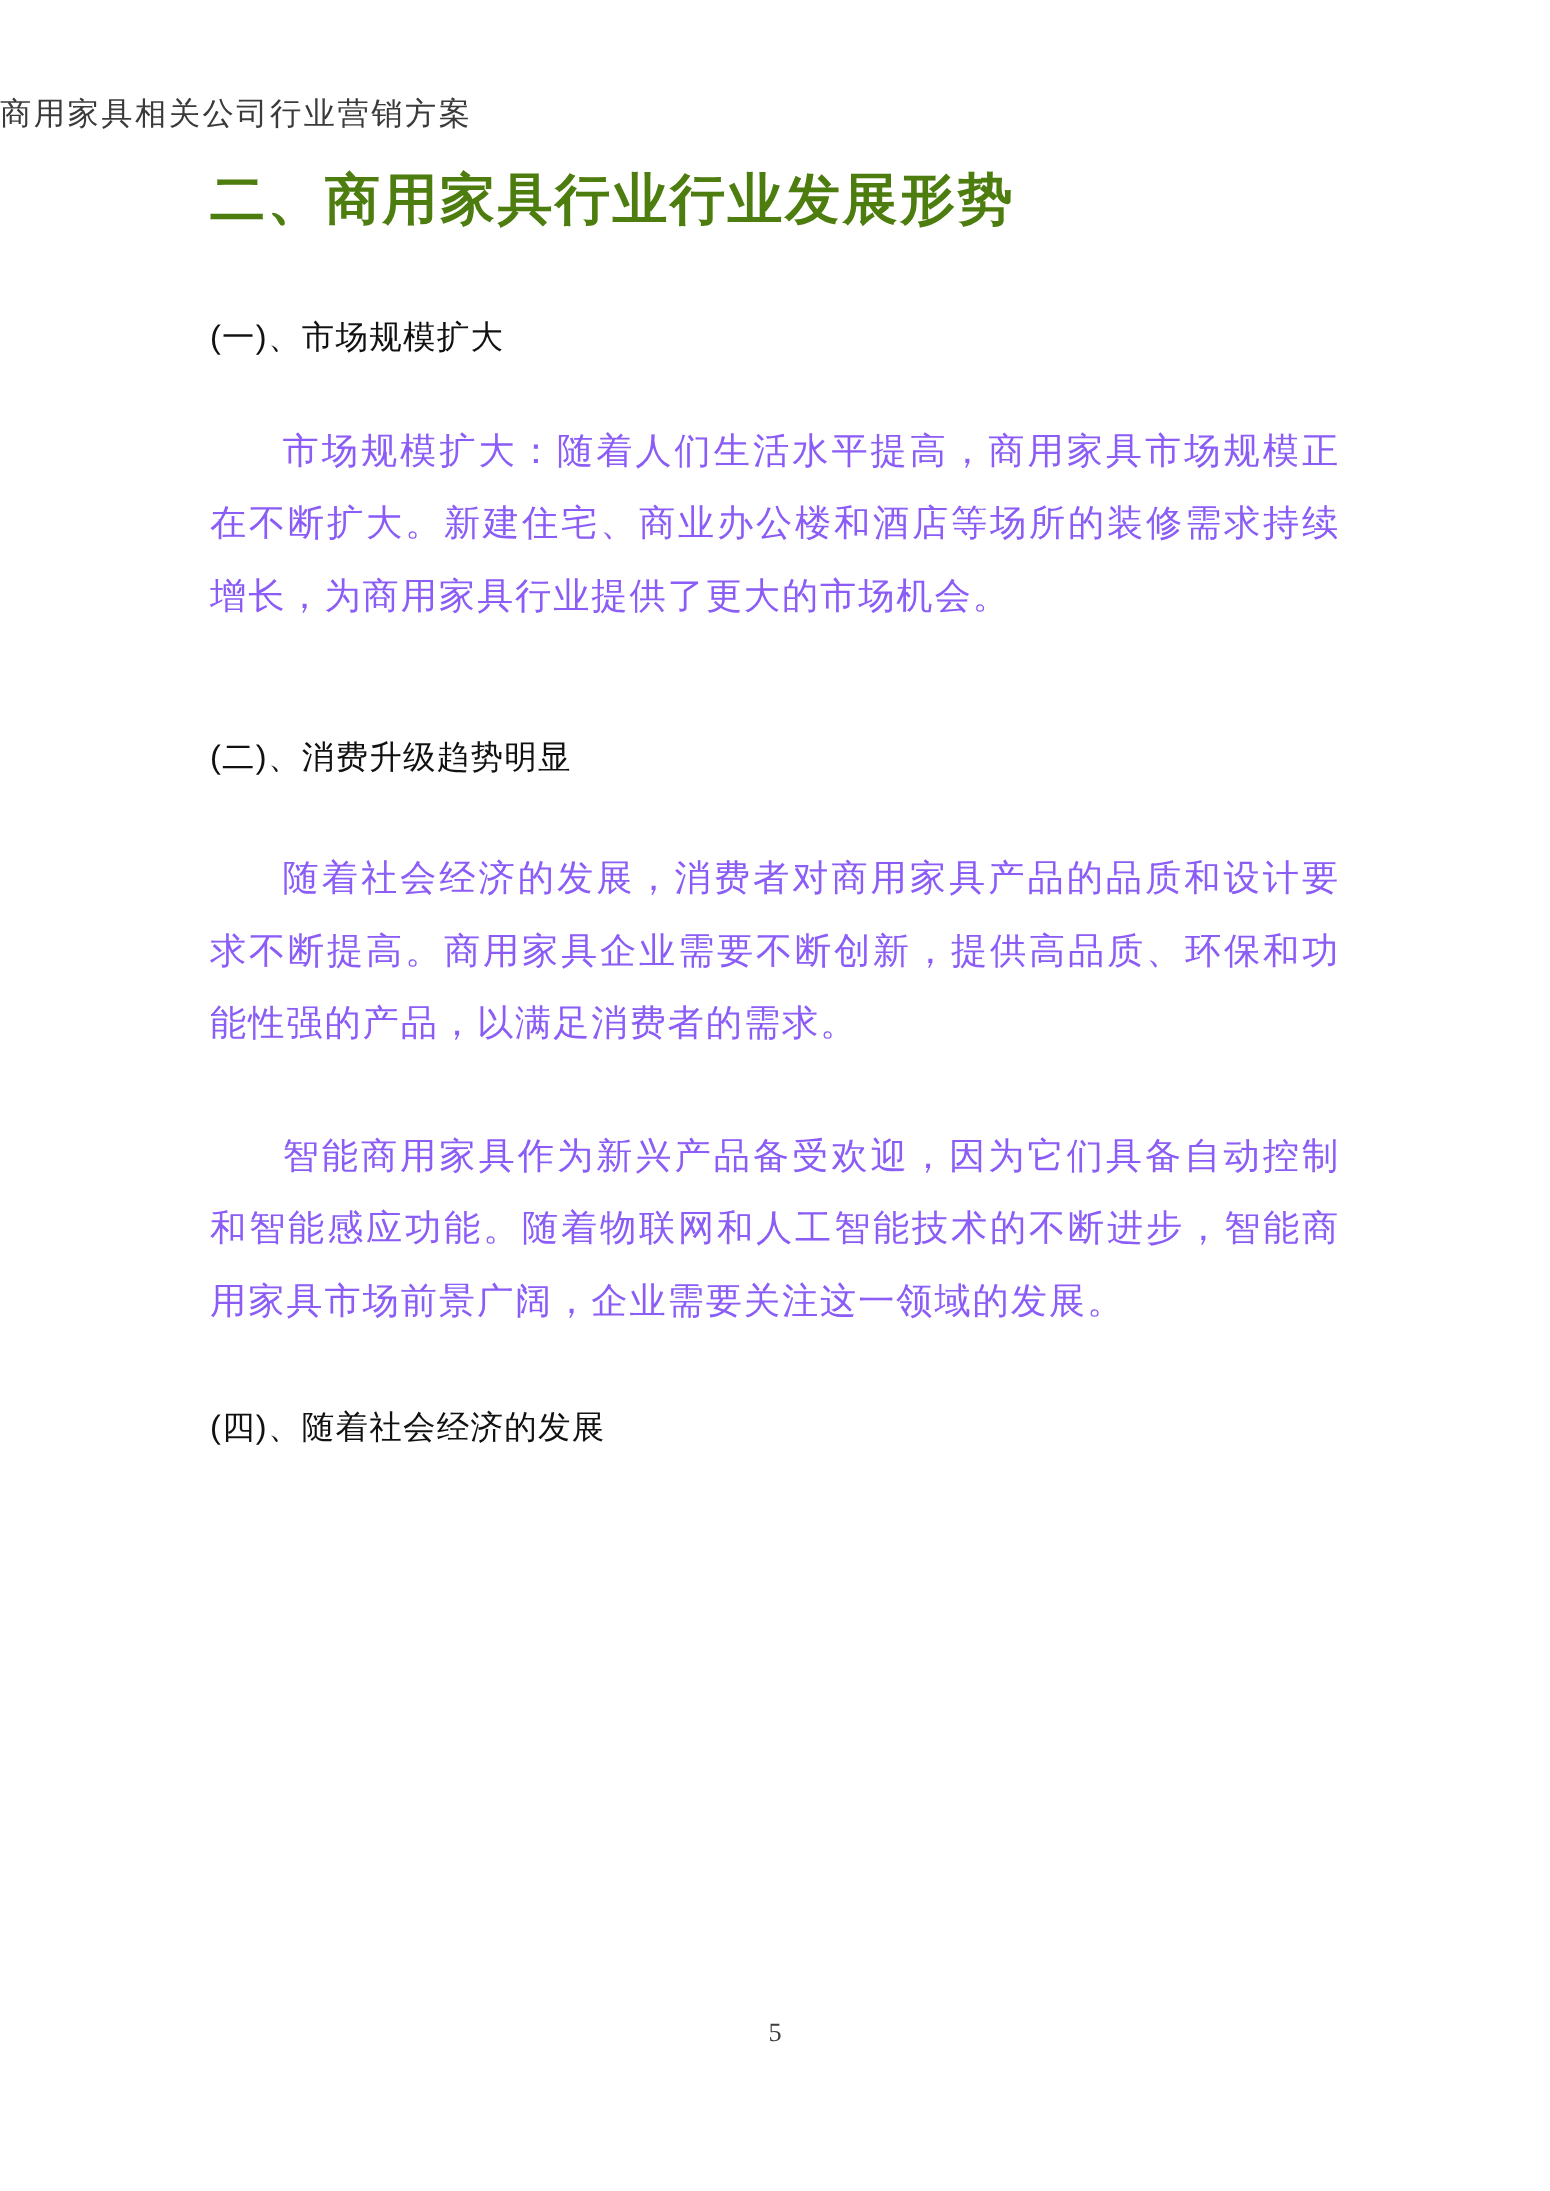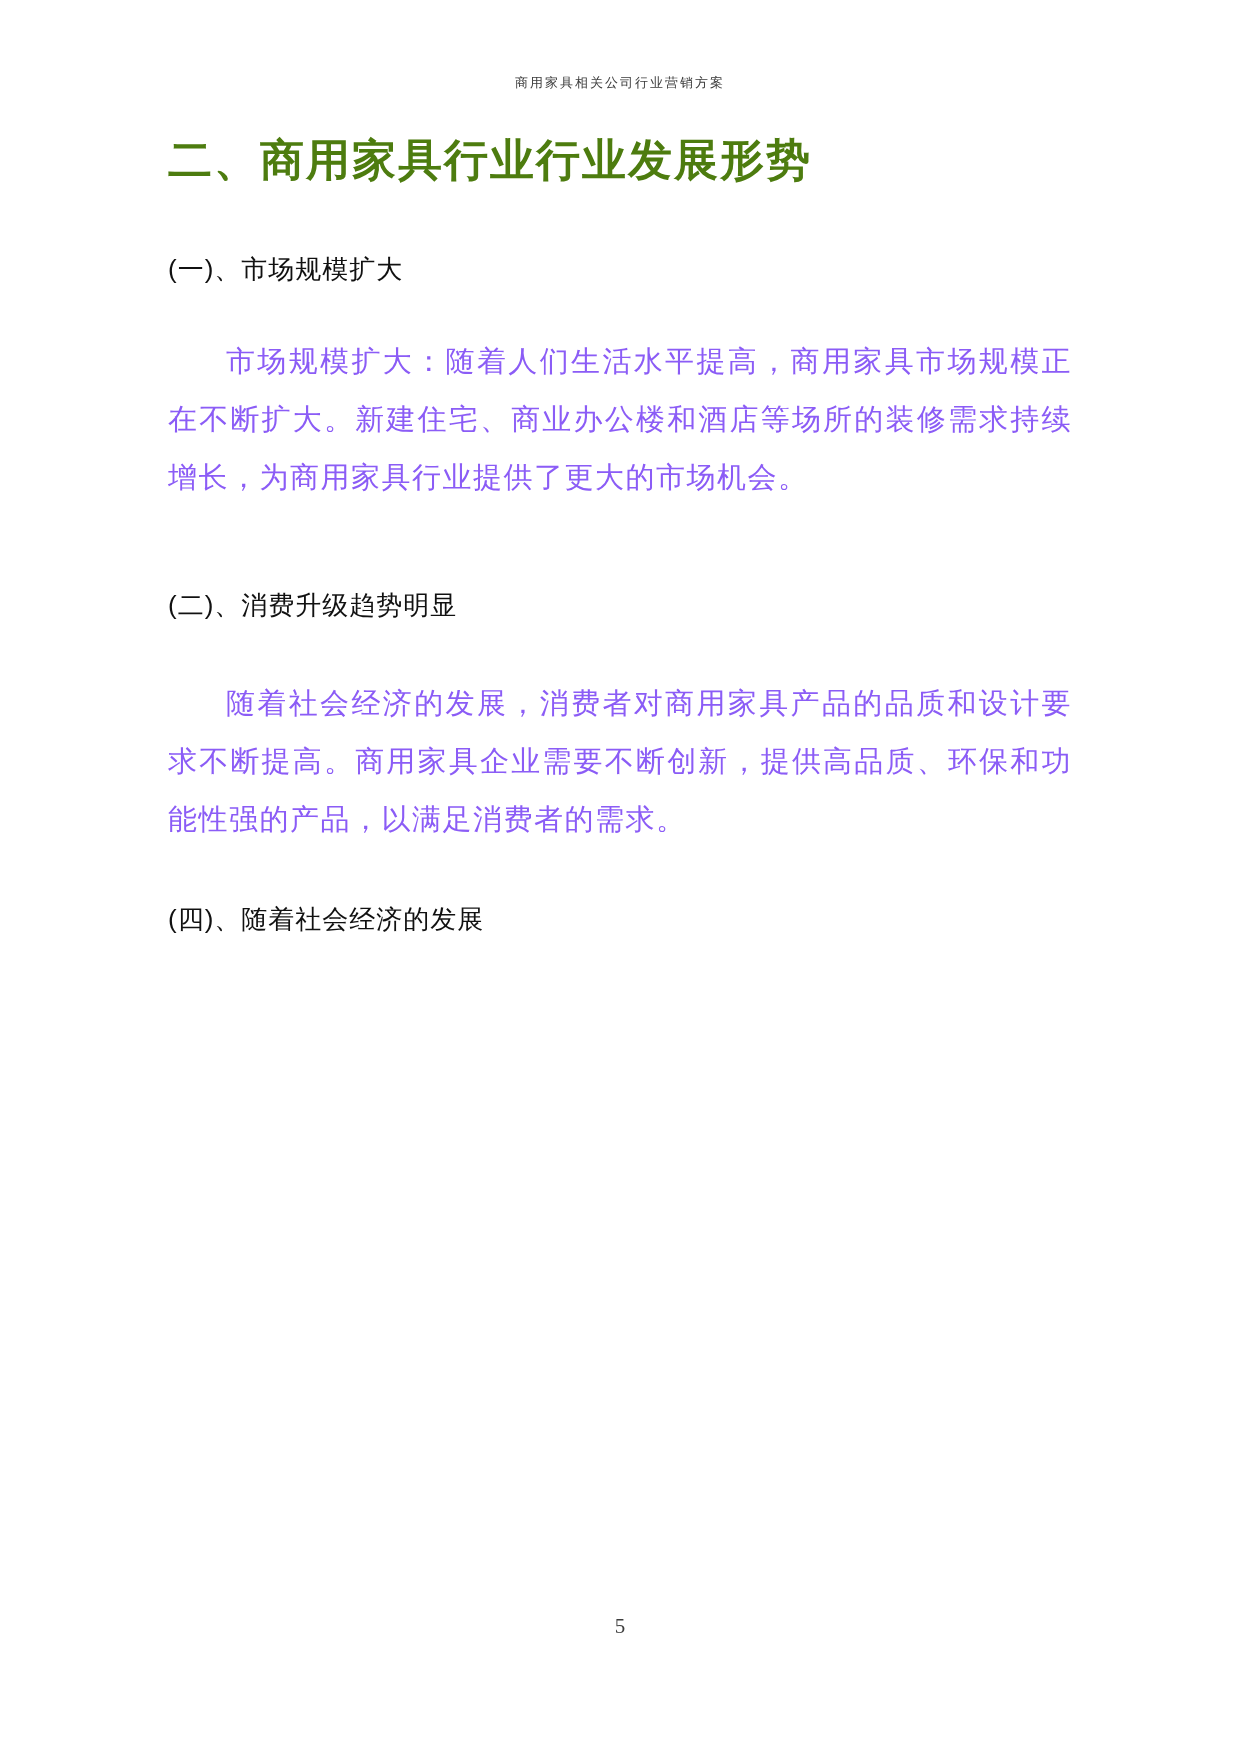--- a/index.html
+++ b/index.html
@@ -15,22 +15,22 @@
     background: #ffffff;
     overflow: hidden;
     font-family: "Liberation Serif", "DejaVu Serif", serif;
     color: #1f1f1f;
   }
   .doc-header {
     position: absolute;
     top: 74px;
     left: 0;
     width: 100%;
-    text-align: center;
-    font-size: 13px;
+    text-align: left;
+    font-size: 25px;
     letter-spacing: 2px;
     color: #3a3a3a;
     font-family: Liberation Serif, serif;
   }
   .content {
     padding: 0 168px;
   }
   .doc-title {
     margin: 132px 0 0 0;
     font-family: "Liberation Sans", "DejaVu Sans", sans-serif;
@@ -88,20 +88,21 @@
   <div class="content">
 
     <h1 class="doc-title">二、商用家具行业行业发展形势</h1>
 
     <h2 class="section-heading s1">(一)、市场规模扩大</h2>
     <p class="body-para p1">市场规模扩大：随着人们生活水平提高，商用家具市场规模正在不断扩大。新建住宅、商业办公楼和酒店等场所的装修需求持续增长，为商用家具行业提供了更大的市场机会。</p>
 
     <h2 class="section-heading s2">(二)、消费升级趋势明显</h2>
     <p class="body-para p2">随着社会经济的发展，消费者对商用家具产品的品质和设计要求不断提高。商用家具企业需要不断创新，提供高品质、环保和功能性强的产品，以满足消费者的需求。</p>
 
+    <p class="body-para p3">智能商用家具作为新兴产品备受欢迎，因为它们具备自动控制和智能感应功能。随着物联网和人工智能技术的不断进步，智能商用家具市场前景广阔，企业需要关注这一领域的发展。</p>
 
     <h2 class="section-heading s4">(四)、随着社会经济的发展</h2>
 
   </div>
 
   <div class="page-footer">5</div>
 
 </div>
 
 </body></html>

